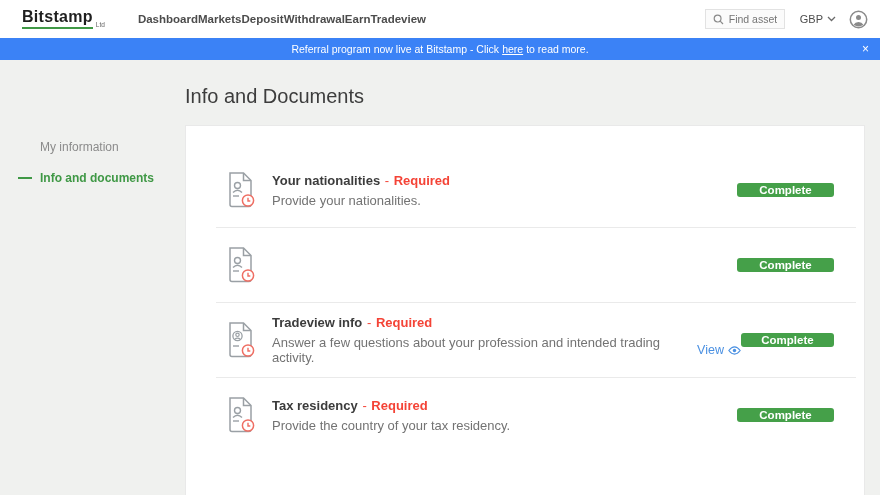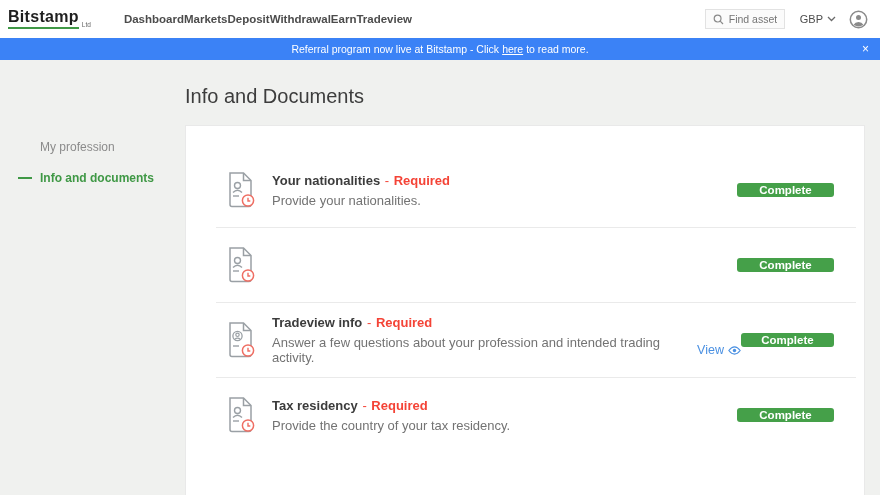--- a/index.html
+++ b/index.html
@@ -1,21 +1,21 @@
 <!DOCTYPE html>
 <html><head>
 <meta charset="utf-8">
 <style>
   * { margin:0; padding:0; box-sizing:border-box; }
   html,body { width:880px; height:495px; }
   body { font-family:"Liberation Sans", sans-serif; background:#f0f1ef; overflow:hidden; }
   .app { position:relative; width:880px; height:495px; background:#f0f1ef; }
 
   
-  .topbar { height:38px; background:#ffffff; display:flex; align-items:center; padding:0 12px 0 8px; }
+  .topbar { height:38px; background:#ffffff; display:flex; align-items:center; padding:0 12px 0 22px; }
   .logo { display:flex; align-items:flex-end; cursor:pointer; }
   .logo-text { font-size:16px; font-weight:700; color:#1f1f1f; letter-spacing:.3px; border-bottom:2px solid #3f9845; line-height:1.05; padding-bottom:1px; }
   .logo-suffix { font-size:6.5px; color:#666; margin-left:3px; margin-bottom:1px; }
   .mainnav { display:flex; margin-left:33px;font-weight:bold; }
   .nav-item { font-size:11.5px; color:#4c4c4c; cursor:pointer; }
   .grow { flex:1; }
   .search { display:flex; align-items:center; background:#fbfbfb; border:1px solid #e2e2e2; border-radius:0; padding:3px 7px; }
   .search input { border:none; outline:none; background:transparent; width:48px; font-size:10.5px; color:#777; font-family:"Liberation Sans", sans-serif; }
   .search svg { margin-right:5px; }
   .currency { display:flex; align-items:center; gap:4px; margin:0 13px 0 15px; font-size:11px; color:#4c4c4c; cursor:pointer; }
@@ -93,21 +93,21 @@
     <span>Referral program now live at Bitstamp - Click</span>
     <a>here</a>
     <span>to read more.</span>
     <span class="banner-close">×</span>
   </div>
 
   <div class="content">
 
     <div class="sidebar">
       <div class="side-item">
-        <span>My profession</span>
+        <span>My information</span>
       </div>
       <div class="side-item active">
         <span class="side-dash"></span>
         <span>Info and documents</span>
       </div>
     </div>
 
     <div class="main">
       <h1 class="page-title">Info and Documents</h1>
 

